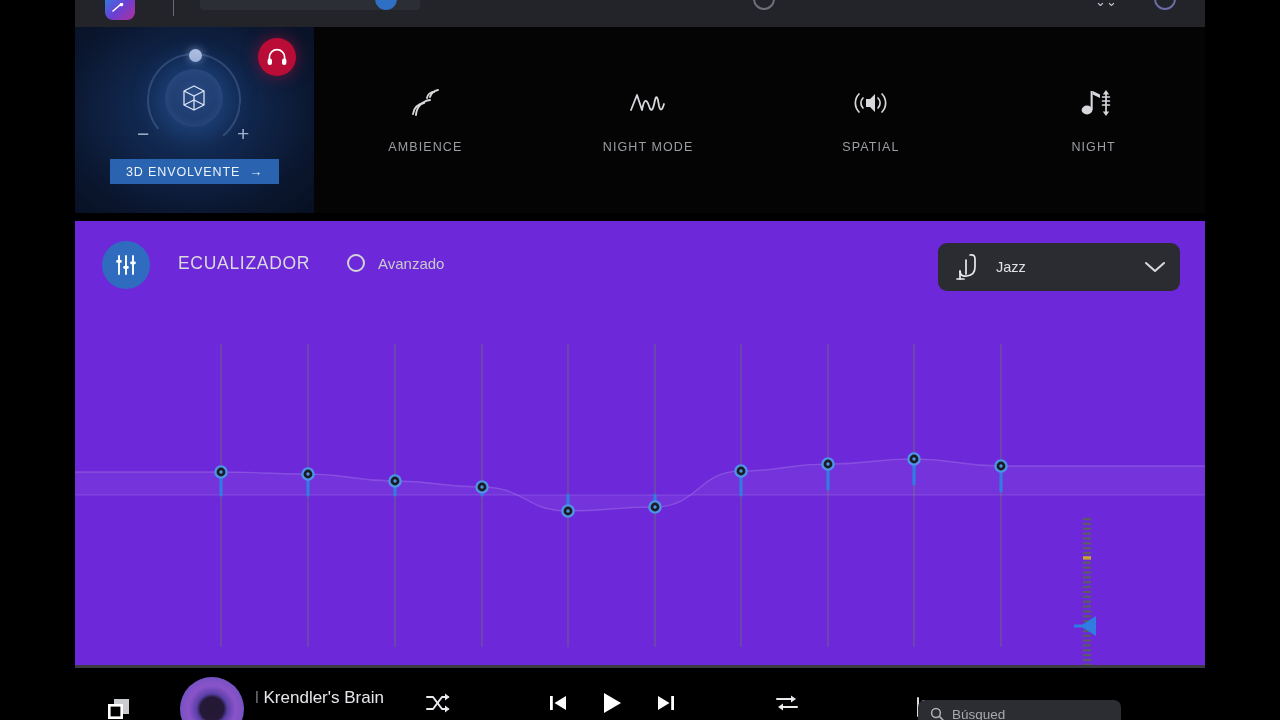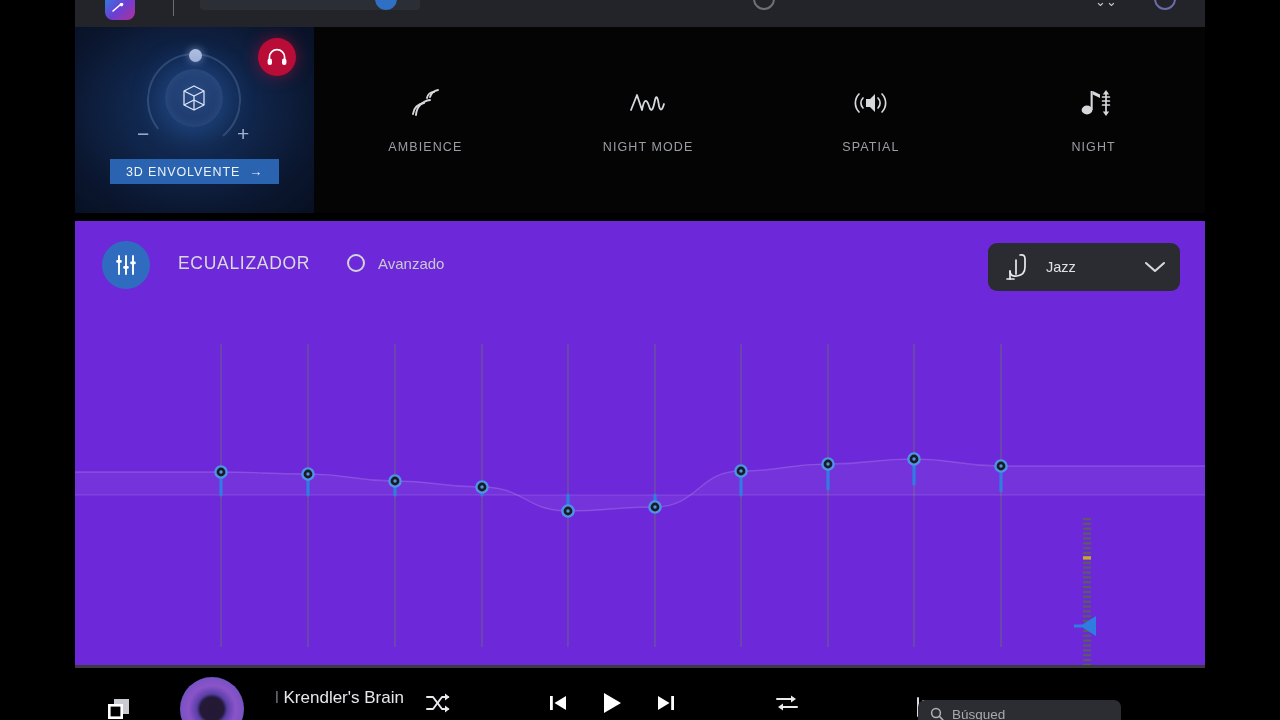--- a/index.html
+++ b/index.html
@@ -150,21 +150,21 @@
     position: absolute; left: 272px; top: 33px;
     display: flex; align-items: center; gap: 13px; cursor: pointer;
   }
   .adv-radio {
     width: 18px; height: 18px; border-radius: 50%;
     border: 2.2px solid #d2d4d8; box-sizing: border-box;
   }
   .adv-label { color: #c8cacf; font-size: 15px; }
   .preset {
     position: absolute; right: 25px; top: 22px;
-    width: 192px; height: 48px;
+    width: 242px; height: 48px;
     background: #2a2c31; border-radius: 9px;
     display: flex; align-items: center; cursor: pointer;
   }
   .preset-icon { width: 58px; display: flex; justify-content: center; }
   .preset-name { color: #dfe1e5; font-size: 14.5px; flex: 1; }
   .preset-chev { width: 50px; display: flex; justify-content: center; }
 
   
   .eqgraph {
     position: absolute; left: 0; top: 83px; width: 1130px; height: 369px;
@@ -188,21 +188,21 @@
   .win-icon { position: absolute; left: 31px; top: 30px; }
   .albumart {
     position: absolute; left: 105px; top: 12px;
     width: 64px; height: 64px; border-radius: 50%;
     background: radial-gradient(circle at 50% 50%,
         #231833 0%, #241a38 26%,
         #5a3fa8 34%, #8b54c9 52%, #7c52c4 66%, #4b57b8 82%, #2d3d8c 100%);
   }
   .track-title {
     position: absolute; left: 255px; top: 688px;
-    color: #e6e7ea; font-size: 17px; margin-left: 20px;
+    color: #e6e7ea; font-size: 17px;
   }
   .track-prefix {
     color: #6d6f74;
   }
   .pcontrols {
     position: absolute; left: 425px; top: 690px;
     display: flex; align-items: center; gap: 30px;
   }
   .pc-btn { cursor: pointer; display: flex; align-items: center; justify-content: center; }
   .queue-icon { position: absolute; left: 915px; top: 695px; cursor: pointer; }

